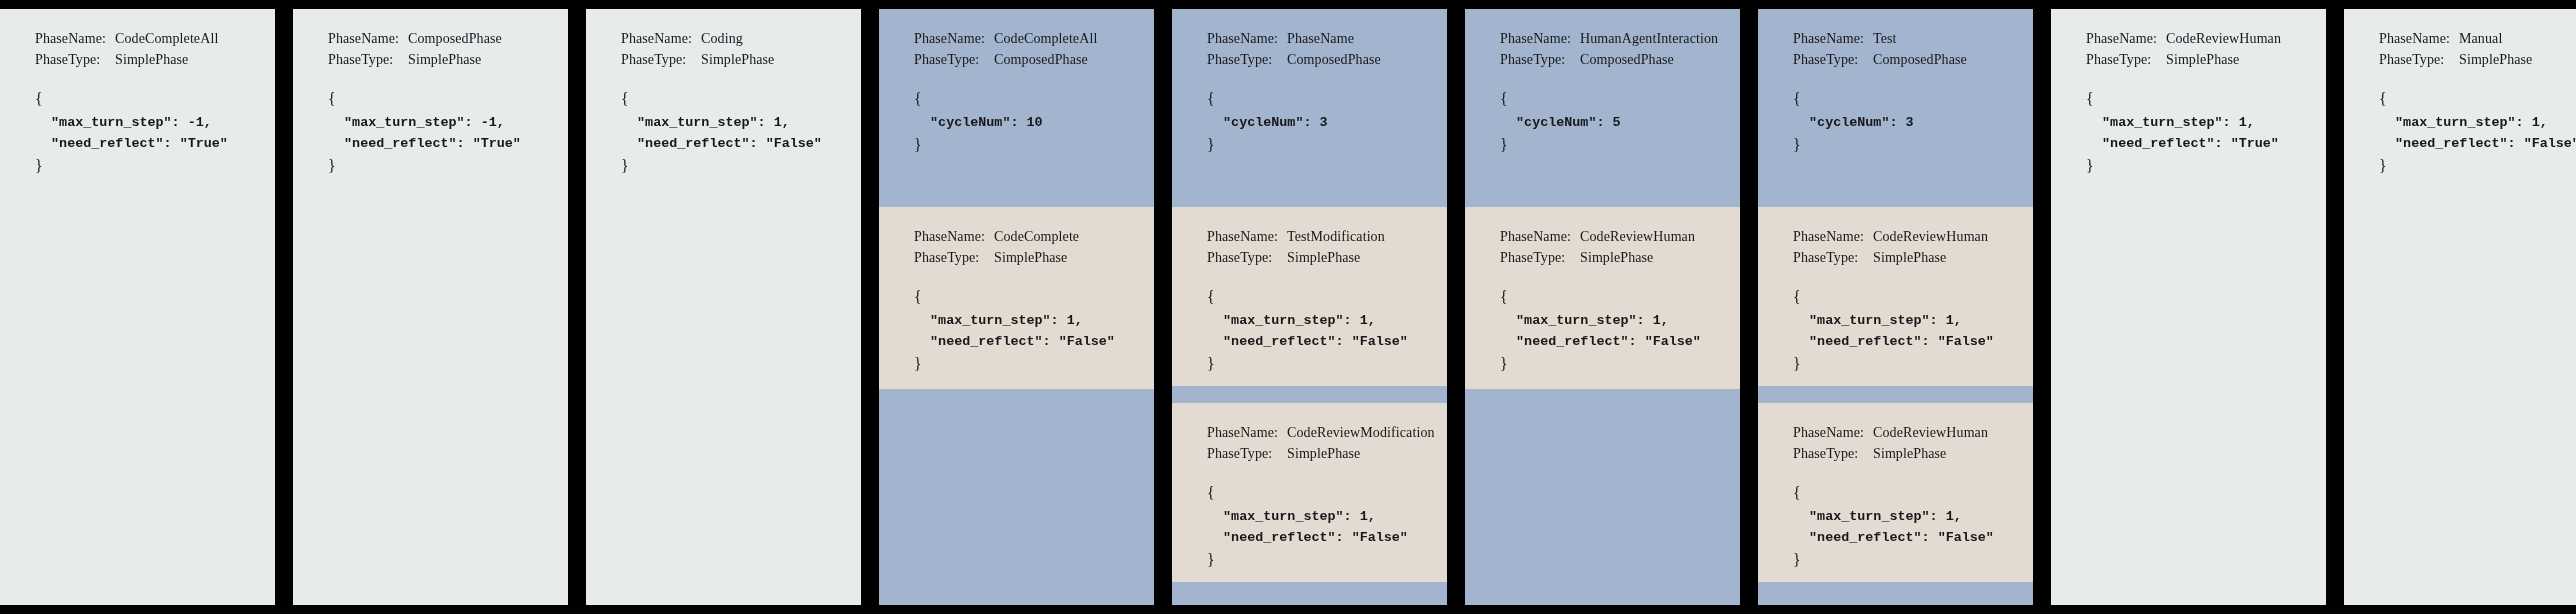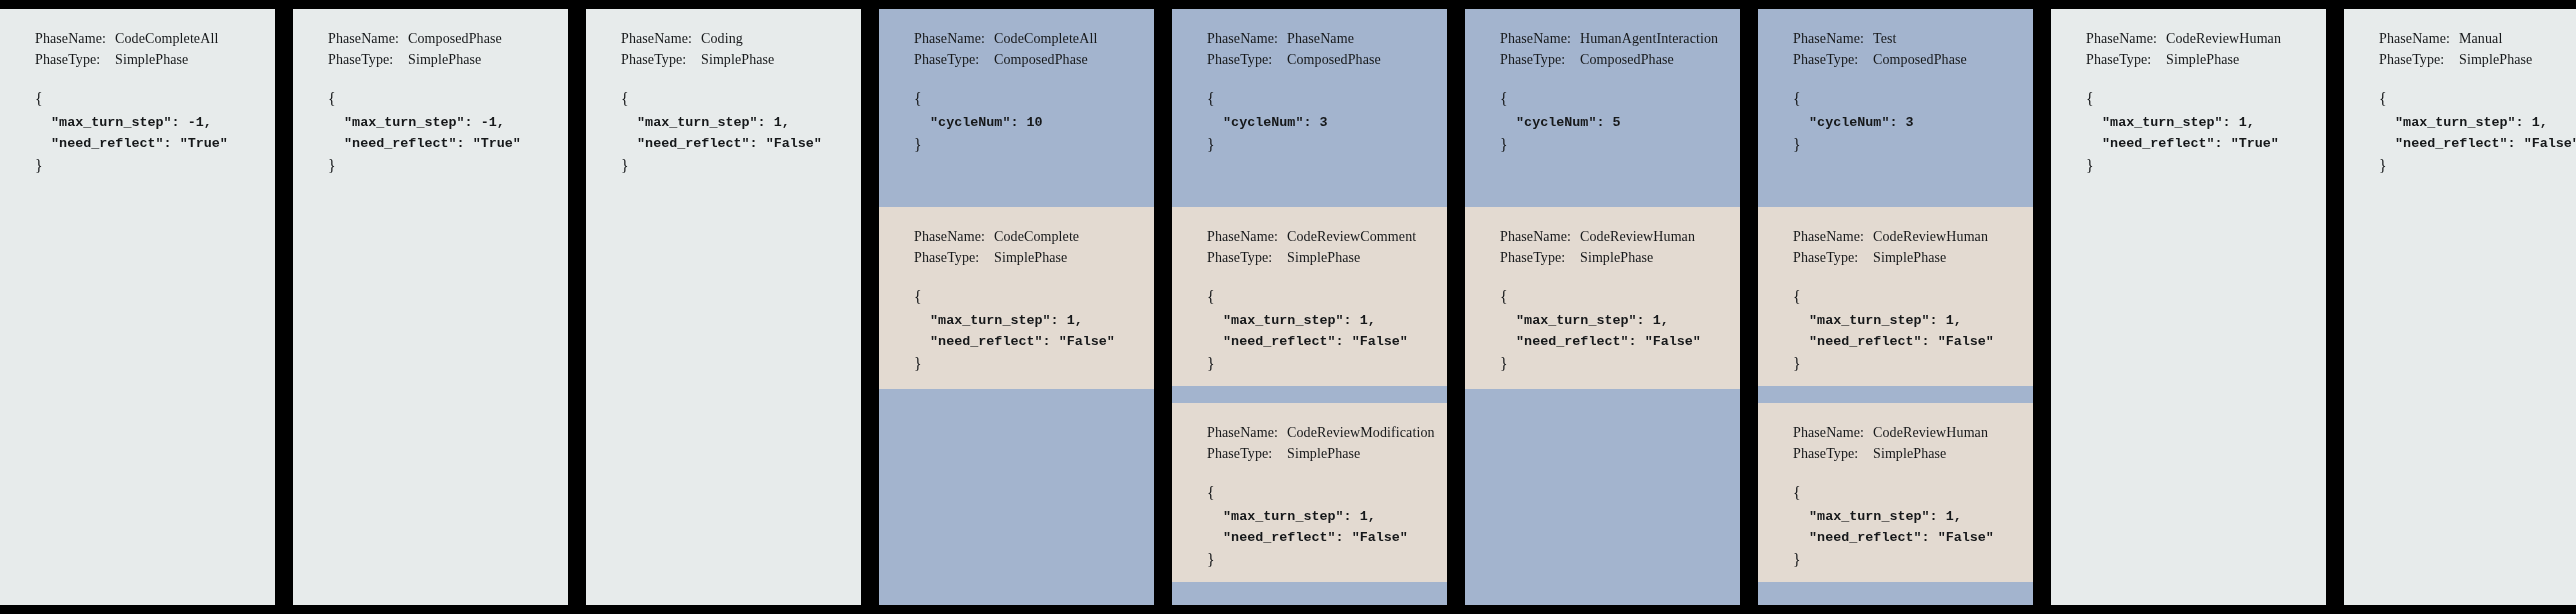--- a/index.html
+++ b/index.html
@@ -157,21 +157,21 @@
             <span class="meta-key">PhaseType:</span>
             <span class="meta-val">ComposedPhase</span>
           </div>
         </div>
         <div class="json"><div class="brace">{</div><div>  "cycleNum": 3</div><div class="brace">}</div></div>
       </div>
       <div class="card sub" style="flex: 0 0 176px;">
         <div class="meta">
           <div class="meta-row">
             <span class="meta-key">PhaseName:</span>
-            <span class="meta-val">CodeReviewComment</span>
+            <span class="meta-val">TestModification</span>
           </div>
           <div class="meta-row">
             <span class="meta-key">PhaseType:</span>
             <span class="meta-val">SimplePhase</span>
           </div>
         </div>
         <div class="json"><div class="brace">{</div><div>  "max_turn_step": 1,</div><div>  "need_reflect": "False"</div><div class="brace">}</div></div>
       </div>
       <div class="spacer-blue" style="flex: 0 0 16.7px;"></div>
       <div class="card sub" style="flex: 0 0 176px;">

